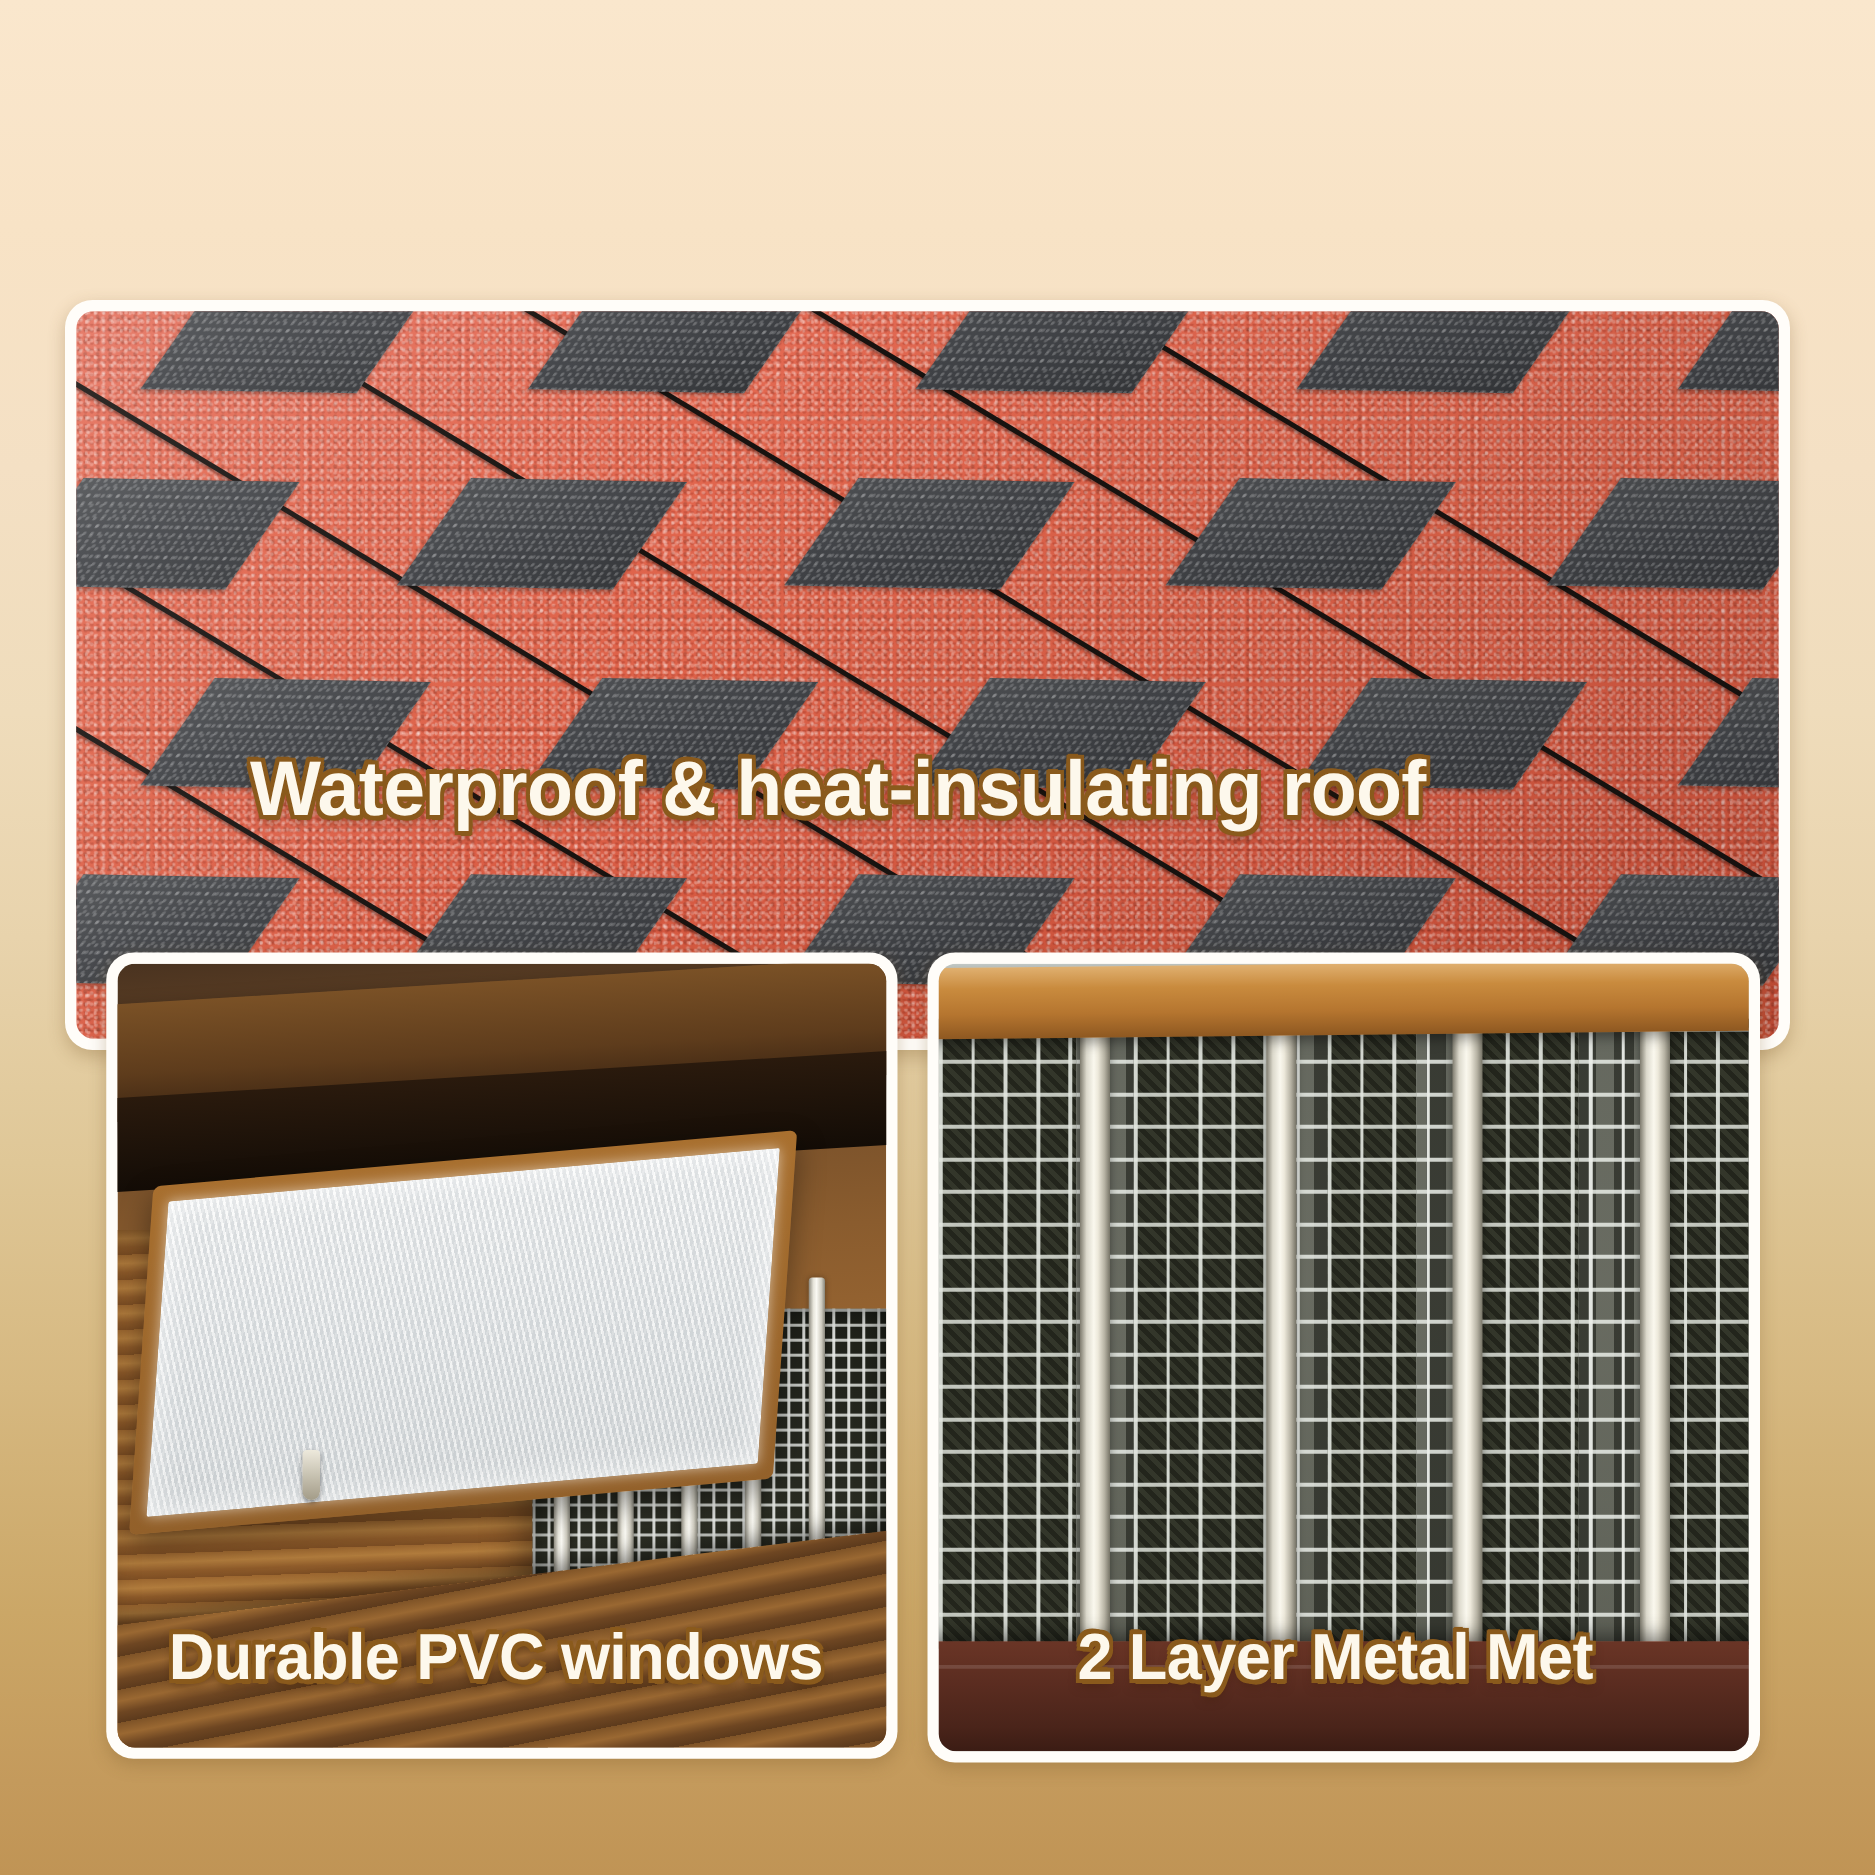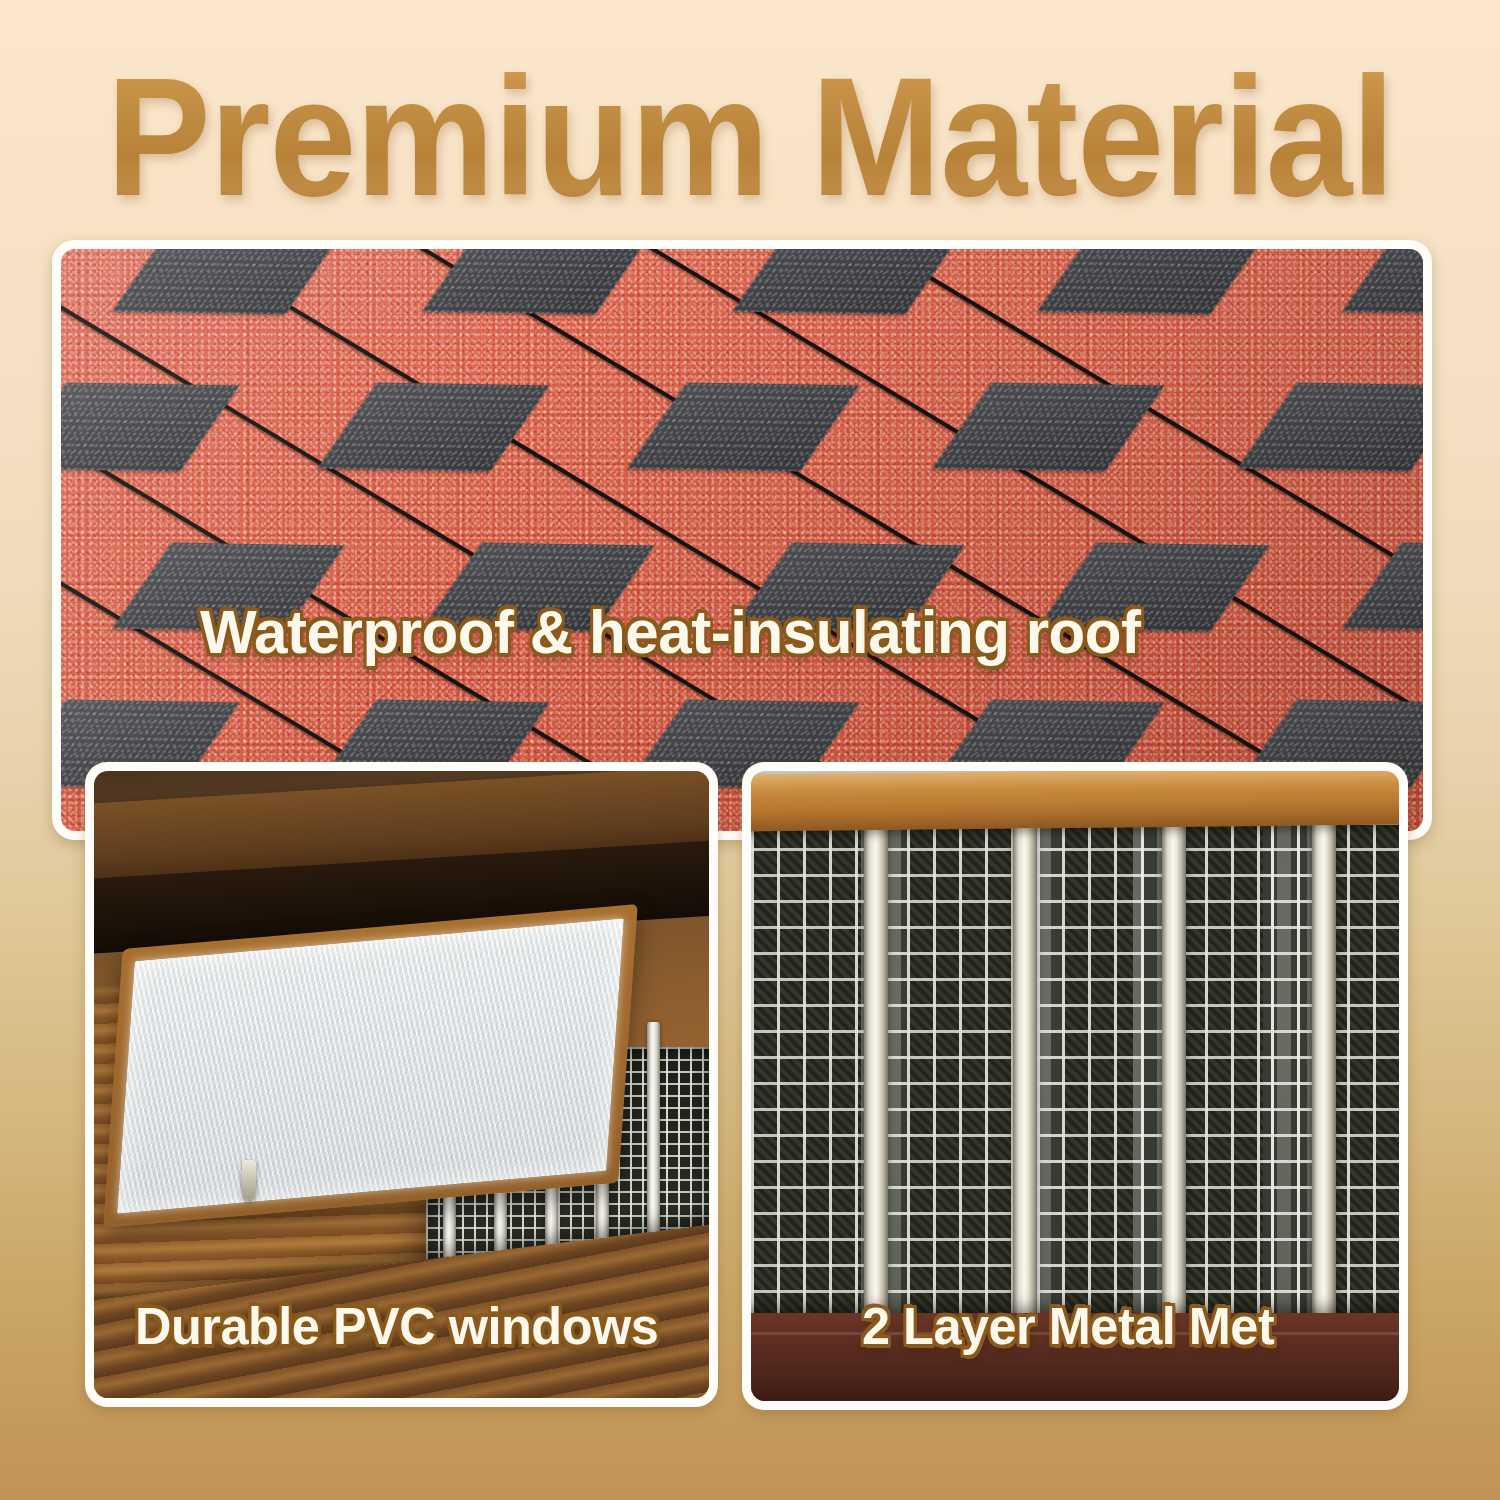--- a/index.html
+++ b/index.html
@@ -233,23 +233,20 @@
   }
   #cap-roof{ left:200px; top:596px; font-size:62px; transform:scaleX(0.97); transform-origin:left center;}
   #cap-pvc { left:135px; top:1296px; font-size:52px; transform:scaleX(0.97); transform-origin:left center;}
   #cap-mesh{ left:862px; top:1296px; font-size:52px; transform:scaleX(0.97); transform-origin:left center;}
 </style>
 </head>
 <body>
 
 <div class="stage">
 
-  <div class="title-wrap">
-    <div class="title">Premium Material</div>
-  </div>
 
   <div class="card" id="roof-card">
     <div class="inner">
       <div class="roof-bg"></div>
       <div class="seams" id="roof-seams">
           <div class="seam" style="width: 2190px; left: -320px; top: -672px; transform: rotate(31deg);"></div>
           <div class="seam" style="width: 2190px; left: -320px; top: -534px; transform: rotate(31deg);"></div>
           <div class="seam" style="width: 2190px; left: -320px; top: -396px; transform: rotate(31deg);"></div>
           <div class="seam" style="width: 2190px; left: -320px; top: -258px; transform: rotate(31deg);"></div>
           <div class="seam" style="width: 2190px; left: -320px; top: -120px; transform: rotate(31deg);"></div>

